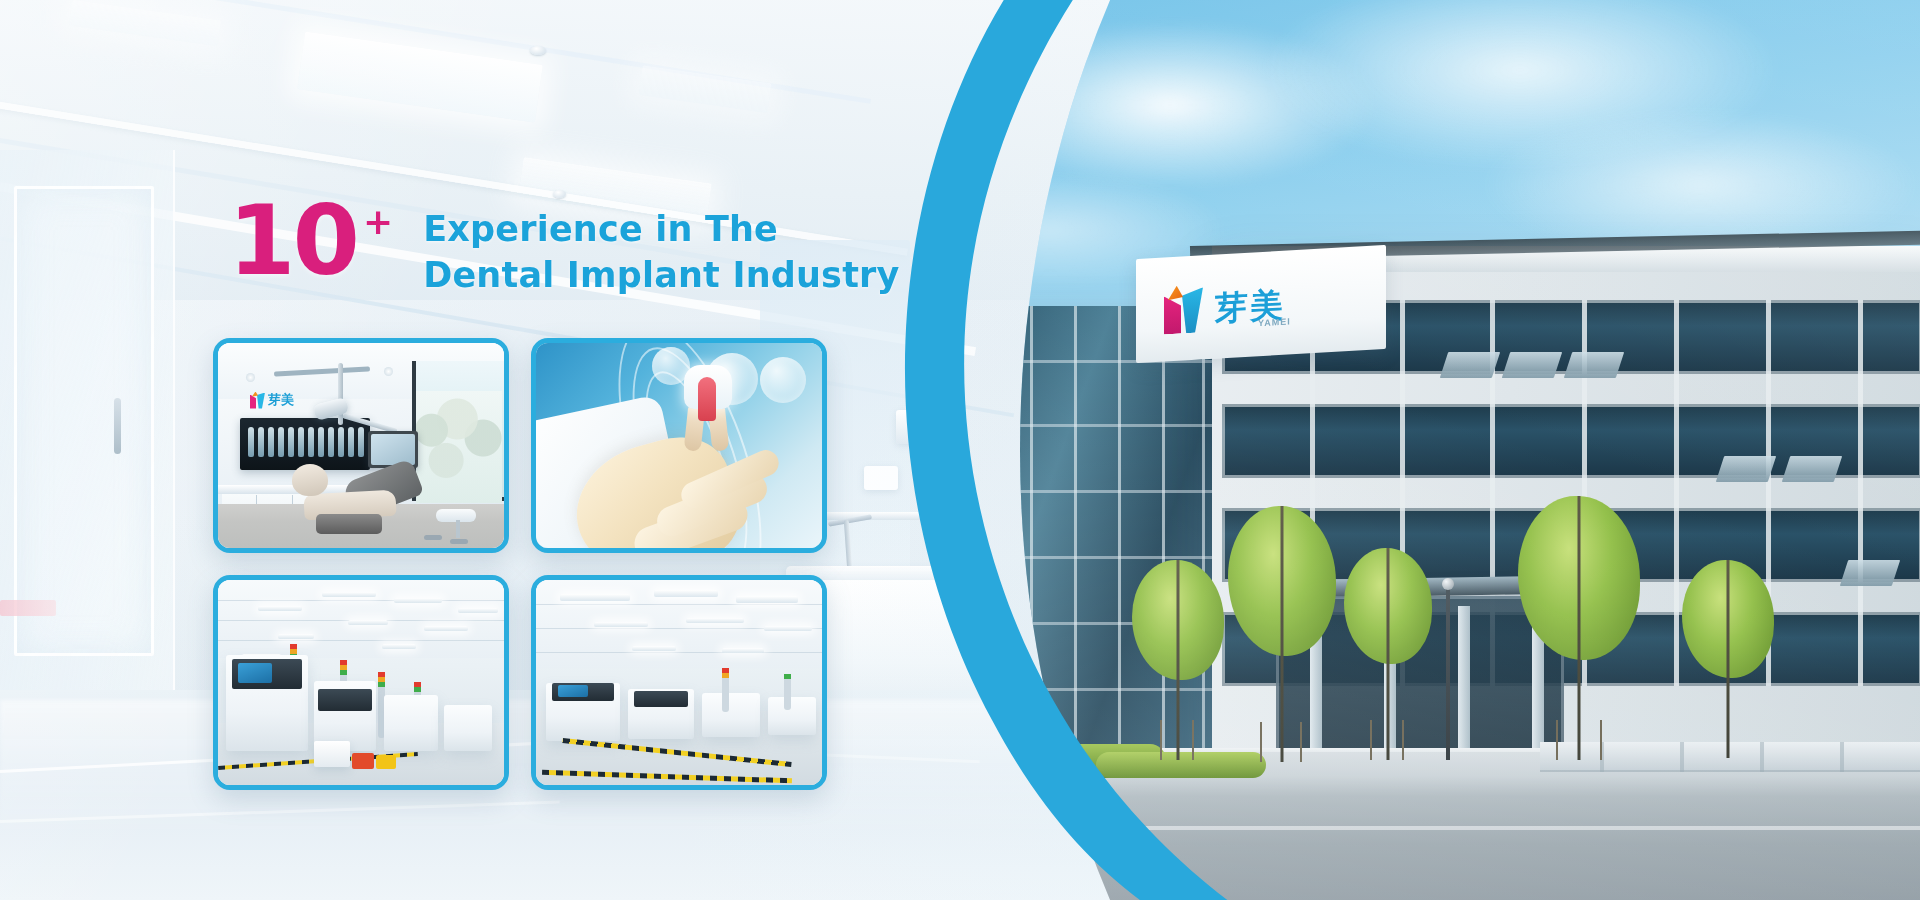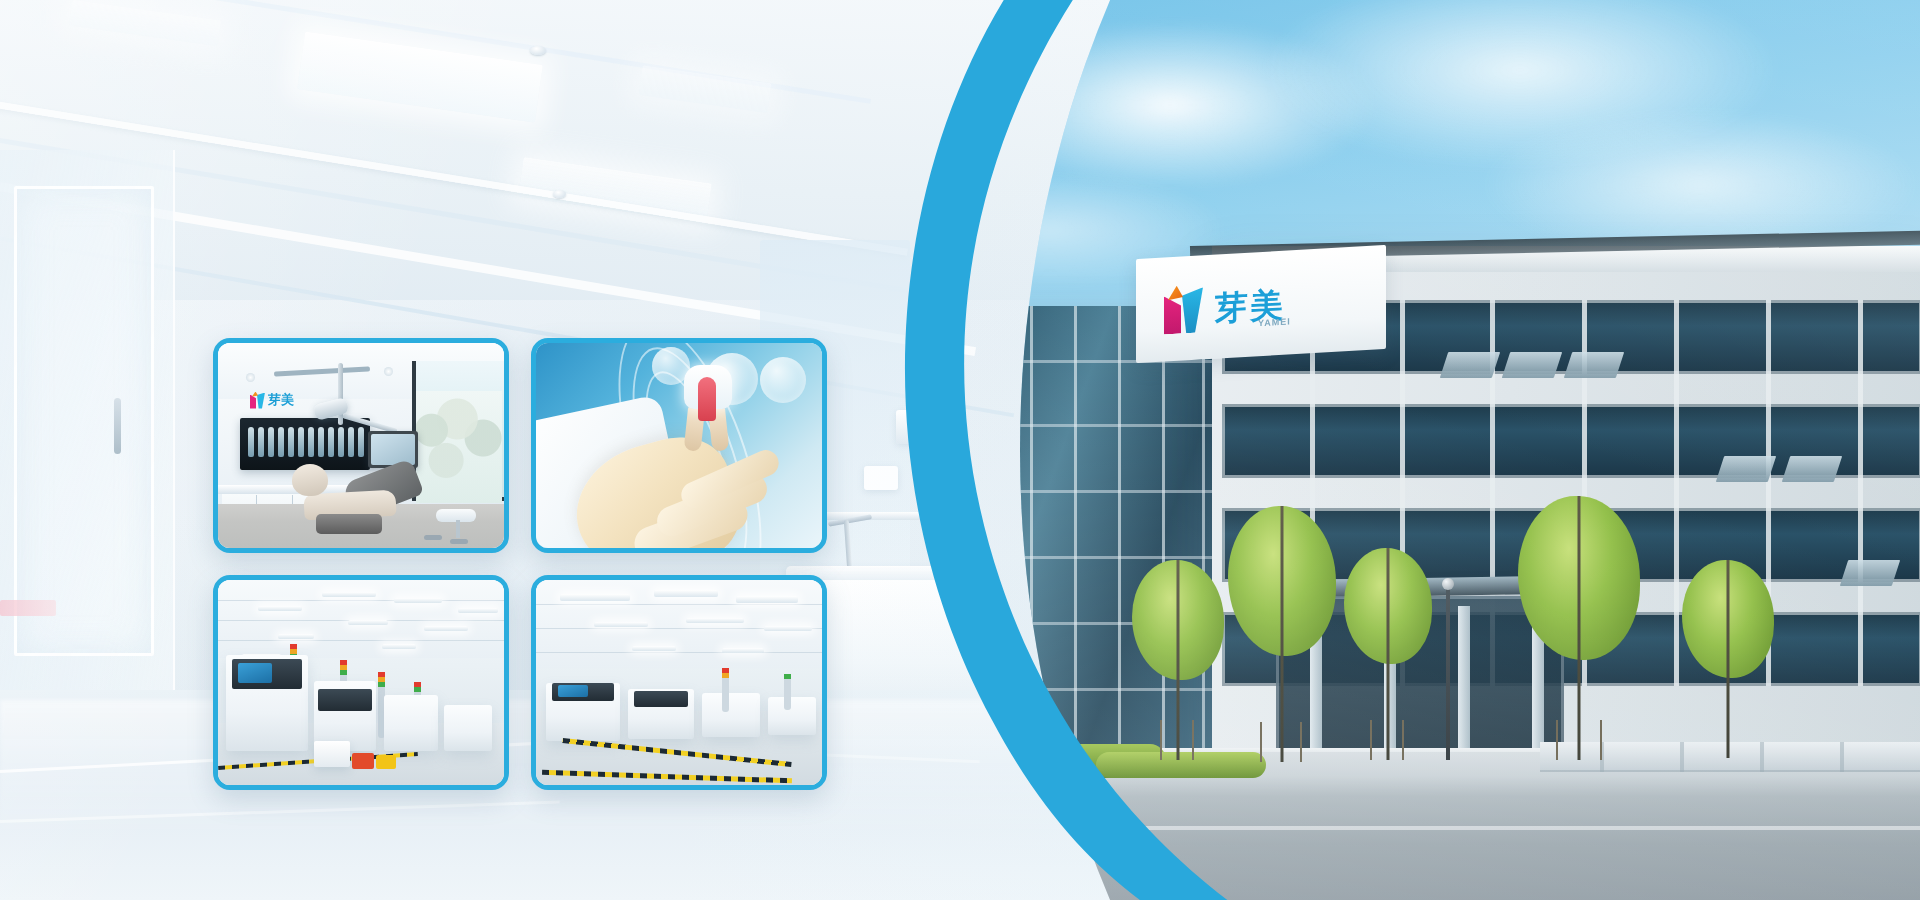--- a/index.html
+++ b/index.html
@@ -678,20 +678,28 @@
     <div class="right-haze"></div>
   </div>
 
   <div class="arc-wrap">
     <svg width="1920" height="900" viewBox="0 0 1920 900" xmlns="http://www.w3.org/2000/svg">
       <path d="M 1030 -40 C 880 170, 862 480, 992 720 C 1060 848, 1140 910, 1220 948
                L 1300 948 C 1180 880, 1060 760, 1000 580 C 930 372, 962 150, 1100 -40 Z" fill="#29a8dc"></path>
     </svg>
   </div>
 
+  <div class="headline">
+    <span class="big-num">10</span>
+    <span class="plus">+</span>
+    <span class="headline-text">
+      <span class="l1">Experience in The</span>
+      <span class="l2">Dental Implant Industry</span>
+    </span>
+  </div>
 
   <div class="cards">
 
     <div class="card">
       <div class="card-inner">
         <div class="c1-wall"></div>
         <div class="c1-ceil"></div>
         <div class="c1-slit"></div>
         <div class="c1-spot" style="left:28px; top:30px"></div>
         <div class="c1-spot" style="left:166px; top:24px"></div>

